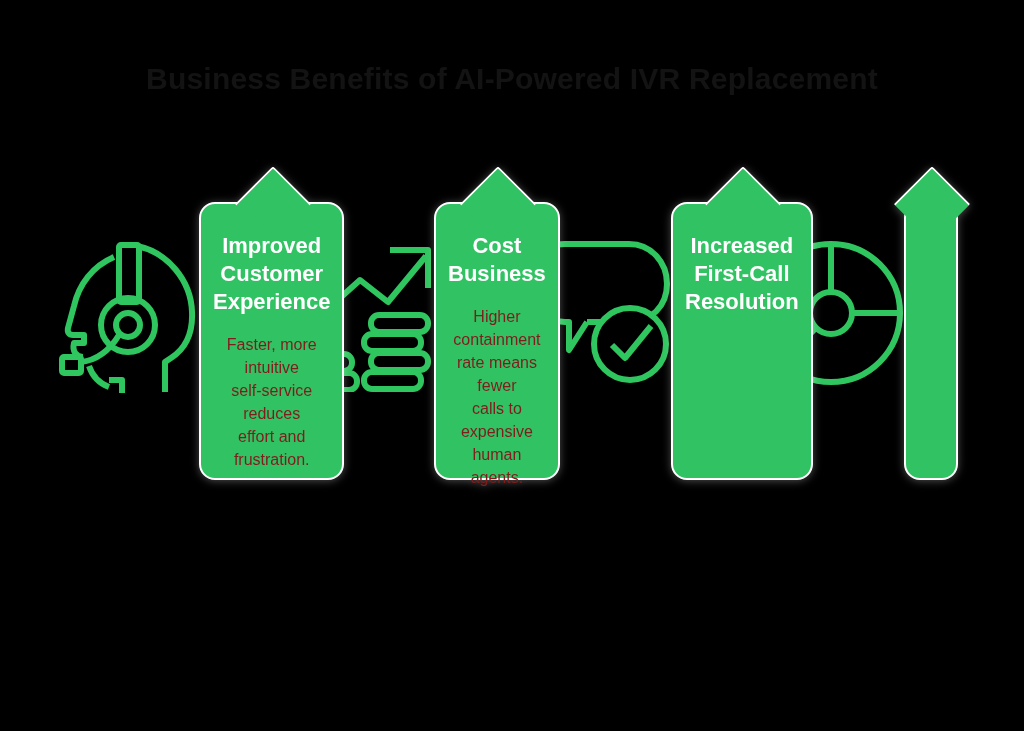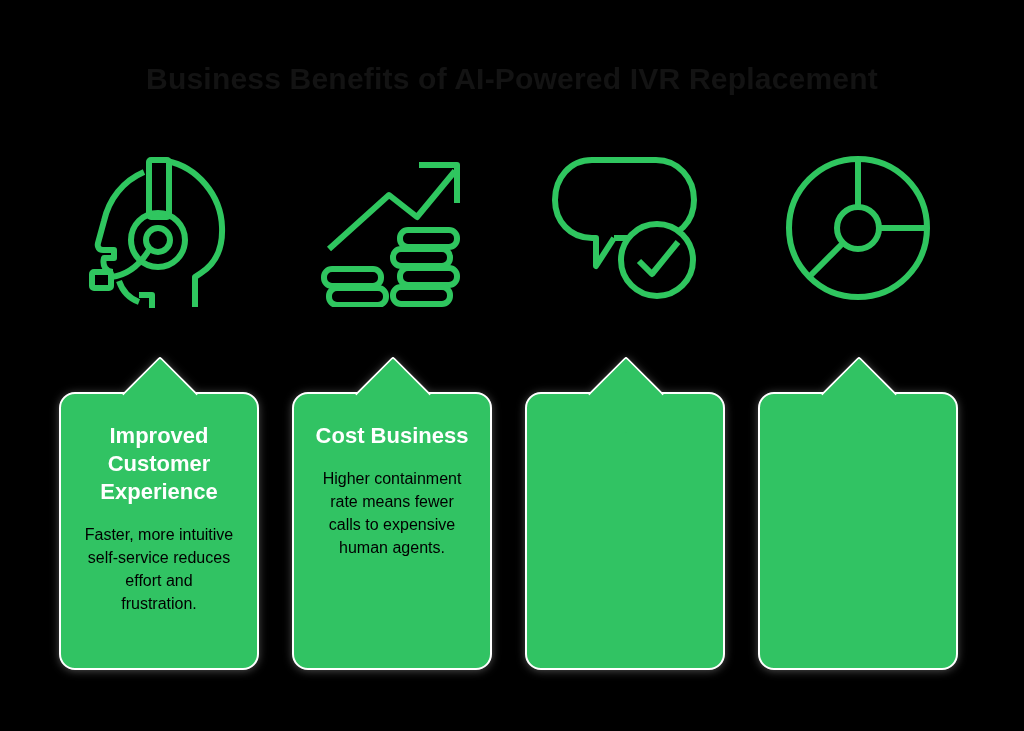--- a/index.html
+++ b/index.html
@@ -25,23 +25,21 @@
   .row {
     position: absolute;
     top: 145px;
     left: 59px;
     display: flex;
     gap: 33px;
   }
   .col {
     width: 200px;
     display: flex;
-    flex-direction: column;
     align-items: center;
-    gap: 24px;
   }
   .icon-box {
     height: 166px;
     display: flex;
     align-items: center;
     justify-content: center;
   }
   .icon-box svg { display: block; }
   .card {
     position: relative;
@@ -74,21 +72,21 @@
   .card-inner { position: relative; z-index: 1; }
   .card-heading {
     color: #ffffff;
     font-size: 22px;
     font-weight: 700;
     line-height: 28px;
     white-space: pre-line;
     margin: 0 0 17px 0;
   }
   .card-body {
-    color: #000000;
+    color: #7f1d1d;
     font-size: 16px;
     line-height: 23px;
     white-space: pre-line;
     margin: 0;
   }
   .ic { stroke: #2FC65F; stroke-width: 6; fill: none; stroke-linejoin: round; }
   .ic-fill { fill: #000000; }
 </style>
 </head>
 <body>
@@ -153,20 +151,23 @@
     <div class="col">
       <div class="icon-box">
         <svg width="146" height="145" viewBox="0 0 146 145">
           <path class="ic" d="M62 82 L44 110 L44 82 L40 82 C18 82 3 65 3 44 C3 22 18 4 40 4 L104 4 C126 4 142 22 142 44 C142 66 126 82 104 82 L62 82"></path>
           <circle class="ic ic-fill" cx="105" cy="104" r="36"></circle>
           <polyline class="ic" points="87,105 100,118 126,86"></polyline>
         </svg>
       </div>
       <div class="card">
         <div class="card-inner">
+          <div class="card-heading">Increased
+First-Call
+Resolution</div>
         </div>
       </div>
     </div>
 
     <div class="col">
       <div class="icon-box">
         <svg width="146" height="146" viewBox="0 0 146 146">
           <circle class="ic" cx="73" cy="73" r="69"></circle>
           <circle class="ic" cx="73" cy="73" r="21"></circle>
           <line class="ic" x1="73" y1="4" x2="73" y2="52"></line>

